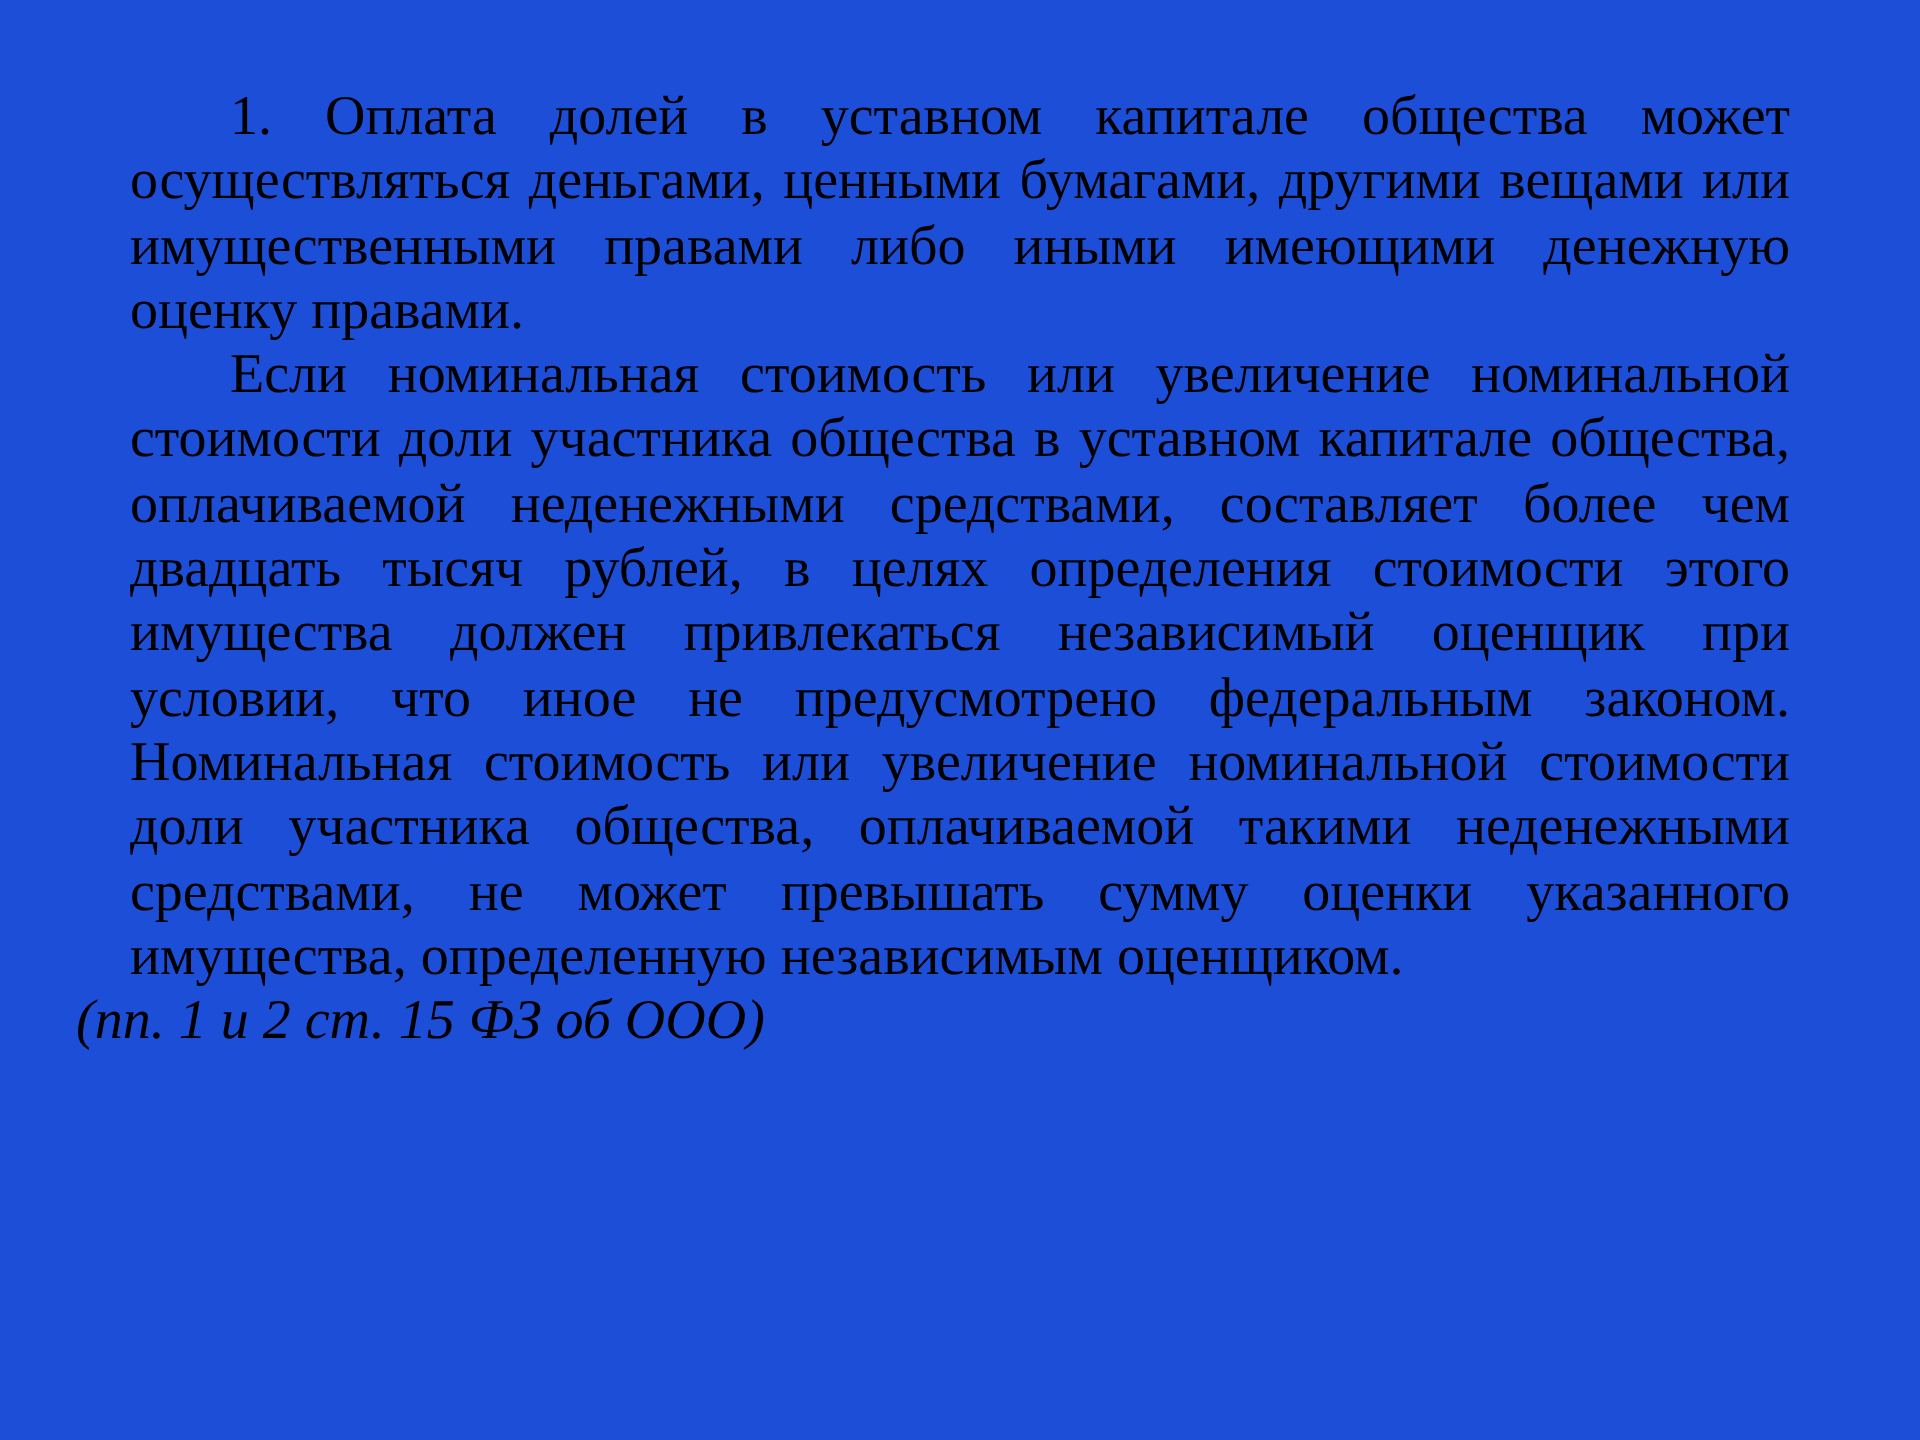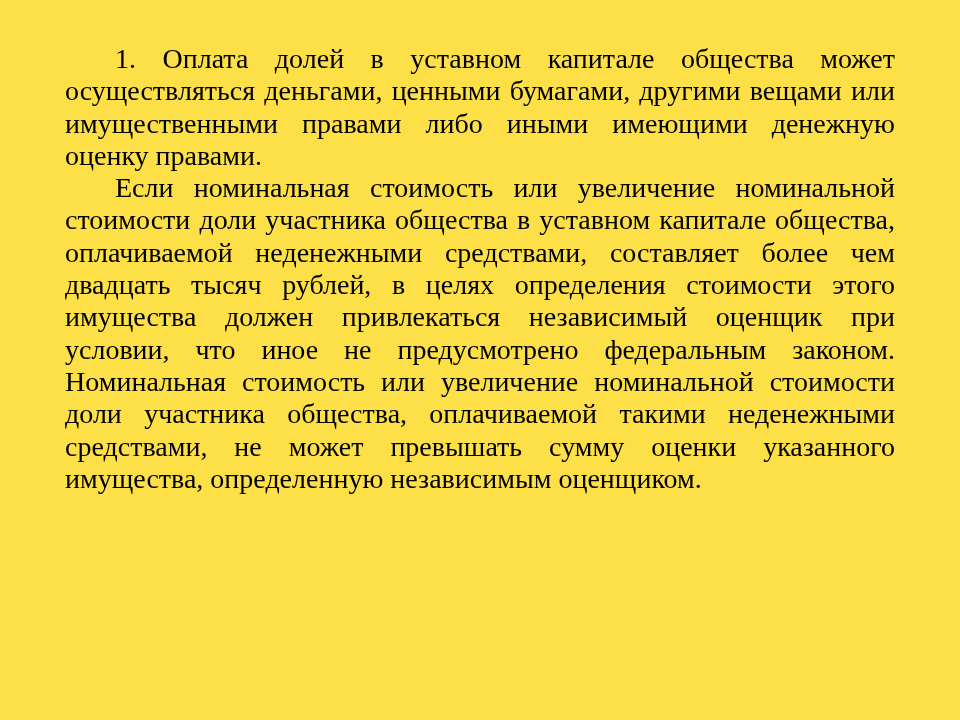--- a/index.html
+++ b/index.html
@@ -4,21 +4,21 @@
 <style>
   html, body {
     margin: 0;
     padding: 0;
     background: #ffffff;
   }
   .slide {
     position: relative;
     width: 960px;
     height: 720px;
-    background: #fde047;
+    background: #1d4ed8;
     overflow: hidden;
     font-family: "Liberation Serif", "DejaVu Serif", serif;
     color: #000000;
   }
   .text-block {
     position: absolute;
     top: 43px;
     left: 65px;
     width: 830px;
     font-size: 28px;
@@ -37,14 +37,15 @@
     font-style: italic;
   }
 </style>
 </head>
 <body>
 
 <div class="slide">
   <div class="text-block">
     <p>1. Оплата долей в уставном капитале общества может осуществляться деньгами, ценными бумагами, другими вещами или имущественными правами либо иными имеющими денежную оценку правами.</p>
     <p>Если номинальная стоимость или увеличение номинальной стоимости доли участника общества в уставном капитале общества, оплачиваемой неденежными средствами, составляет более чем двадцать тысяч рублей, в целях определения стоимости этого имущества должен привлекаться независимый оценщик при условии, что иное не предусмотрено федеральным законом. Номинальная стоимость или увеличение номинальной стоимости доли участника общества, оплачиваемой такими неденежными средствами, не может превышать сумму оценки указанного имущества, определенную независимым оценщиком.</p>
+    <p class="citation">(пп. 1 и 2 ст. 15 ФЗ об ООО)</p>
   </div>
 </div>
 
 </body></html>

